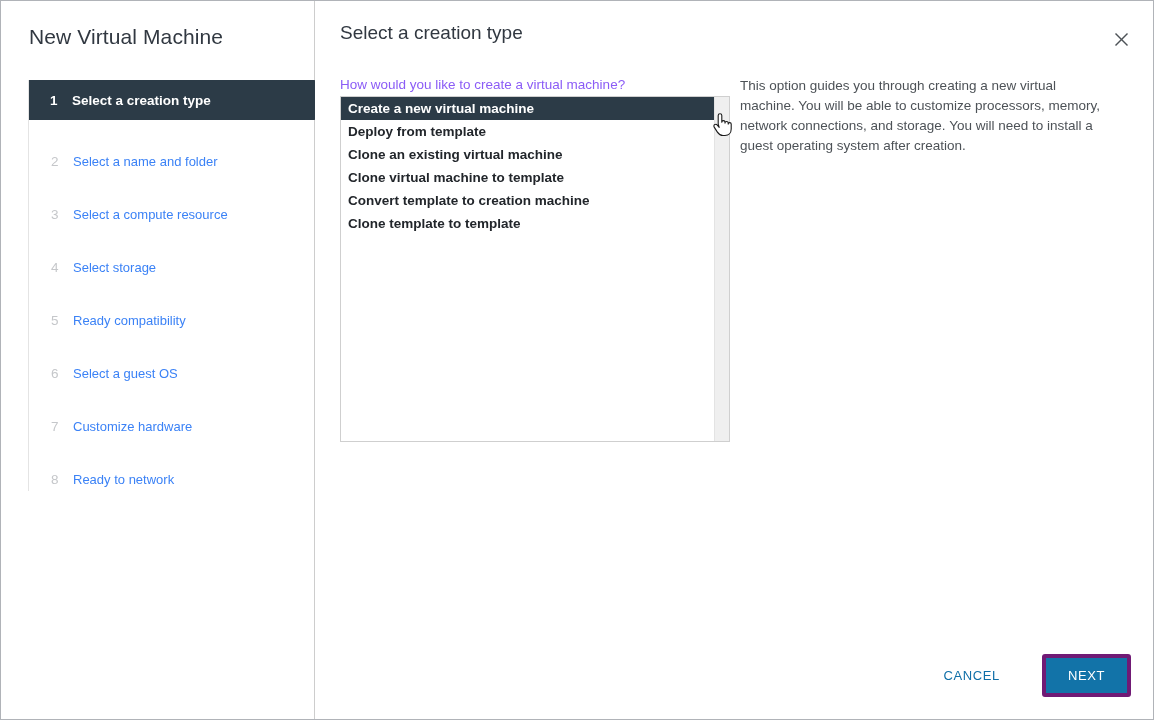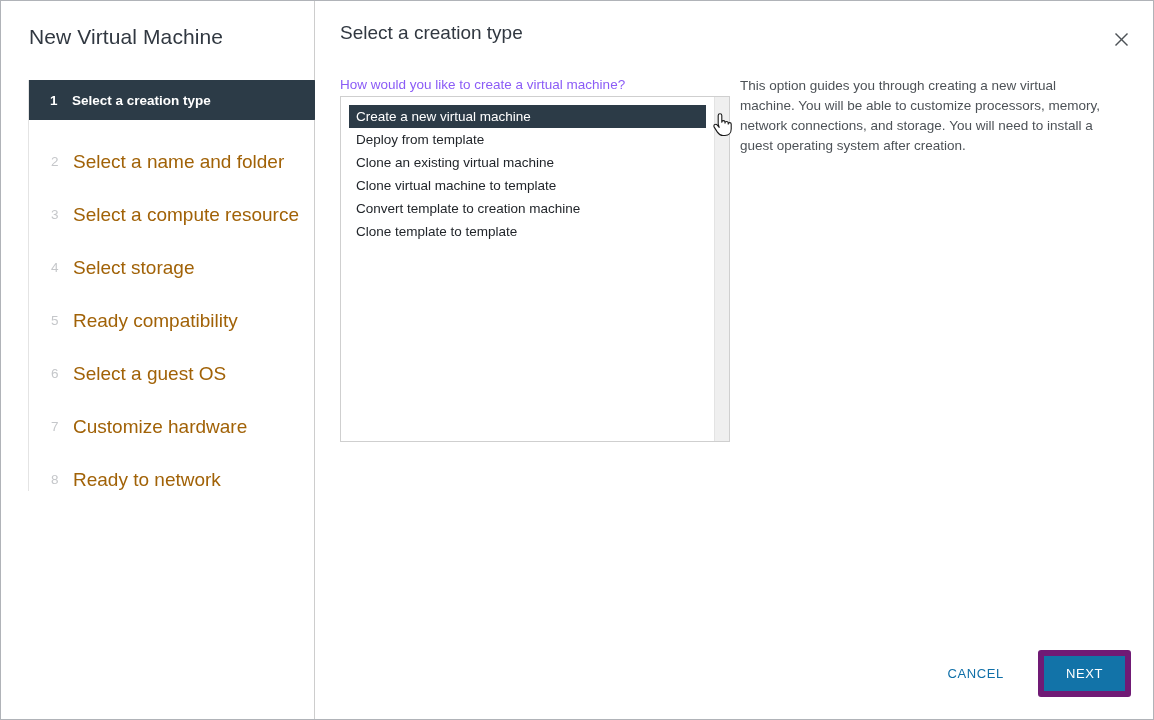--- a/index.html
+++ b/index.html
@@ -65,22 +65,22 @@
   .step:last-child { margin-bottom: 0; }
   .step .num {
     width: 22px;
     flex: 0 0 22px;
     text-align: left;
     font-size: 13.5px;
     color: #c5c7ca;
     padding-left: 19px;
   }
   .step .label {
-    font-size: 19px;
-    color: #a16207;
+    font-size: 13px;
+    color: #3b82f6;
     white-space: nowrap;
   }
   .step.active {
     background: #2c3b47;
     border-radius: 0 3px 3px 0;
     height: 40px;
     margin-left: 0px;
     width: 288px;
     padding-left: 0;
   }
@@ -142,22 +142,23 @@
     height: 346px;
     box-sizing: border-box;
     border: 1px solid #cfcfcf;
     background: #ffffff;
     display: flex;
     overflow: hidden;
   }
   #list-items {
     flex: 1 1 auto;
     padding: 0;
-    margin: 8px;
+    margin: 0;
     list-style: none;
+    font-weight: bold;
   }
   .list-row {
     height: 23px;
     line-height: 23px;
     padding-left: 7px;
     font-size: 13.5px;
     color: #22262b;
     white-space: nowrap;
     cursor: pointer;
   }
@@ -184,35 +185,35 @@
     line-height: 20px;
     color: #4d5257;
   }
 
   
   #footer {
     position: absolute;
     right: 22px;
     bottom: 22px;
     display: flex;
-    gap: 20px;
+    gap: 28px;
   }
   #cancel-button {
     background: none;
     border: none;
     color: #0f6fa8;
     font-family: inherit;
     font-size: 13px;
     letter-spacing: .6px;
     padding: 8px 14px;
     cursor: pointer;
   }
   #next-button {
     background: #1273a8;
-    border: 6px solid #701a75;
+    border: 4px solid #701a75;
     color: #ffffff;
     font-family: inherit;
     font-size: 13px;
     letter-spacing: .6px;
     padding: 10px 22px;
     border-radius: 3px;
     cursor: pointer;
   }
 
   

